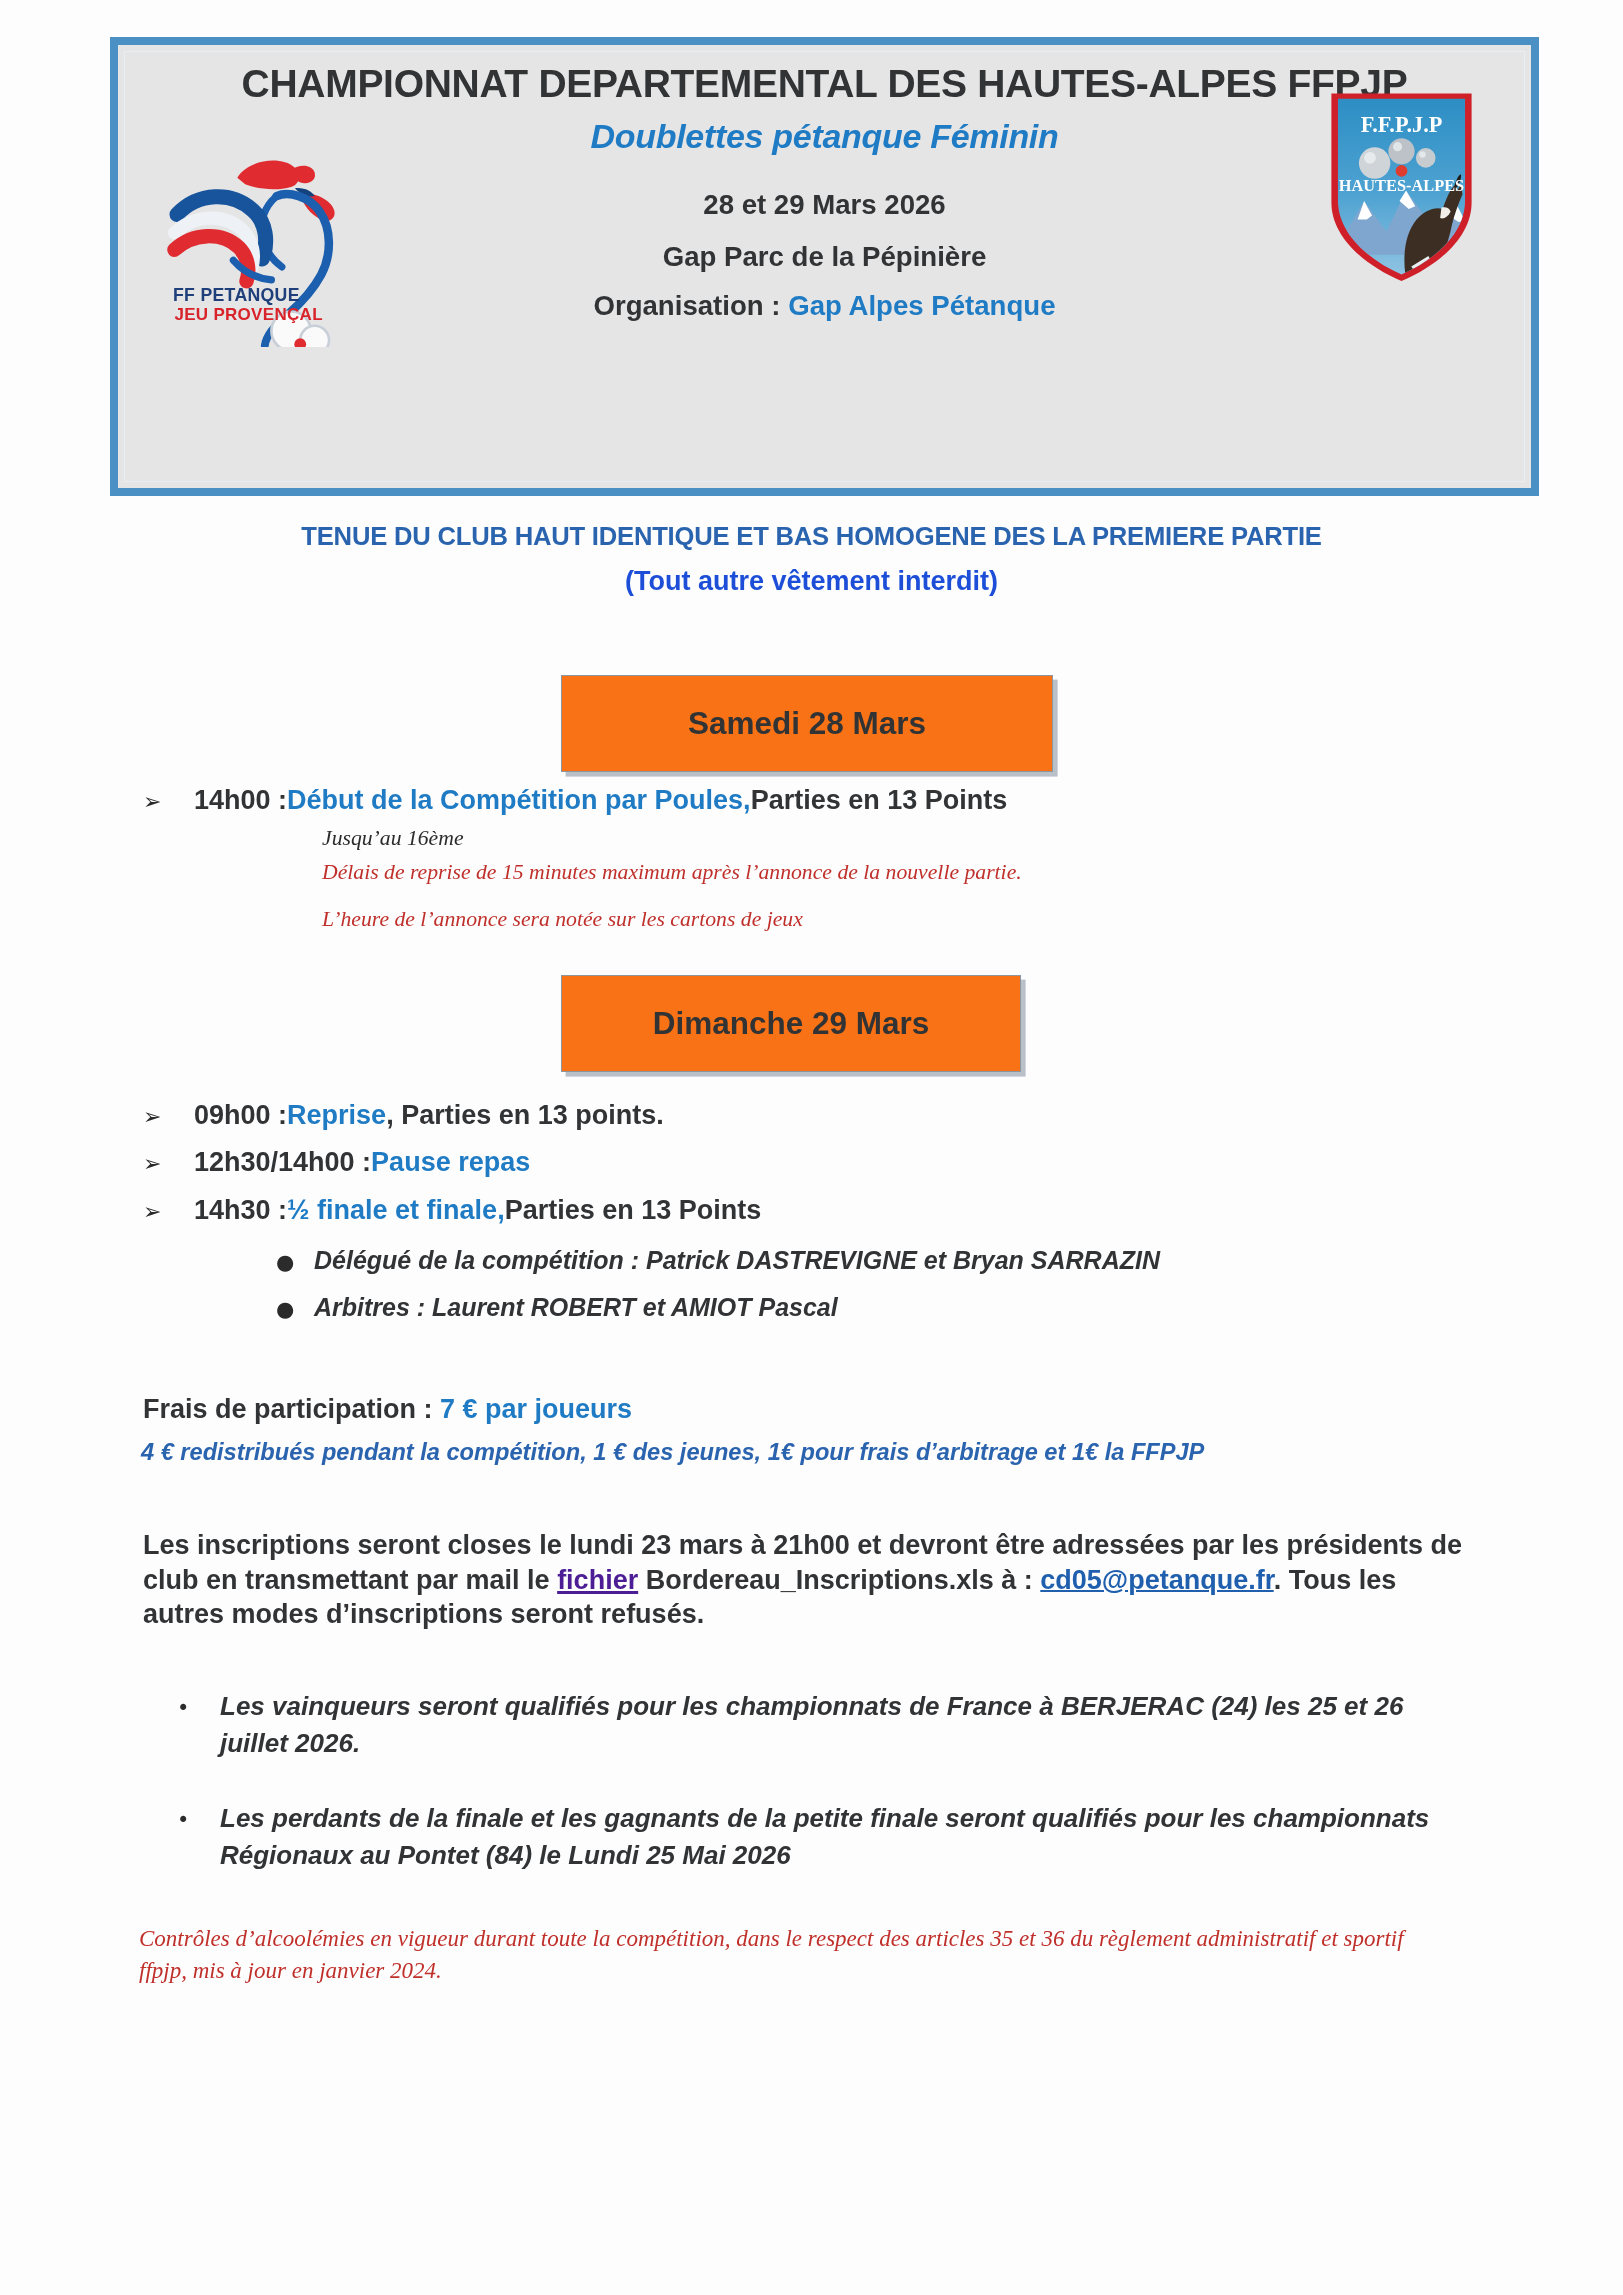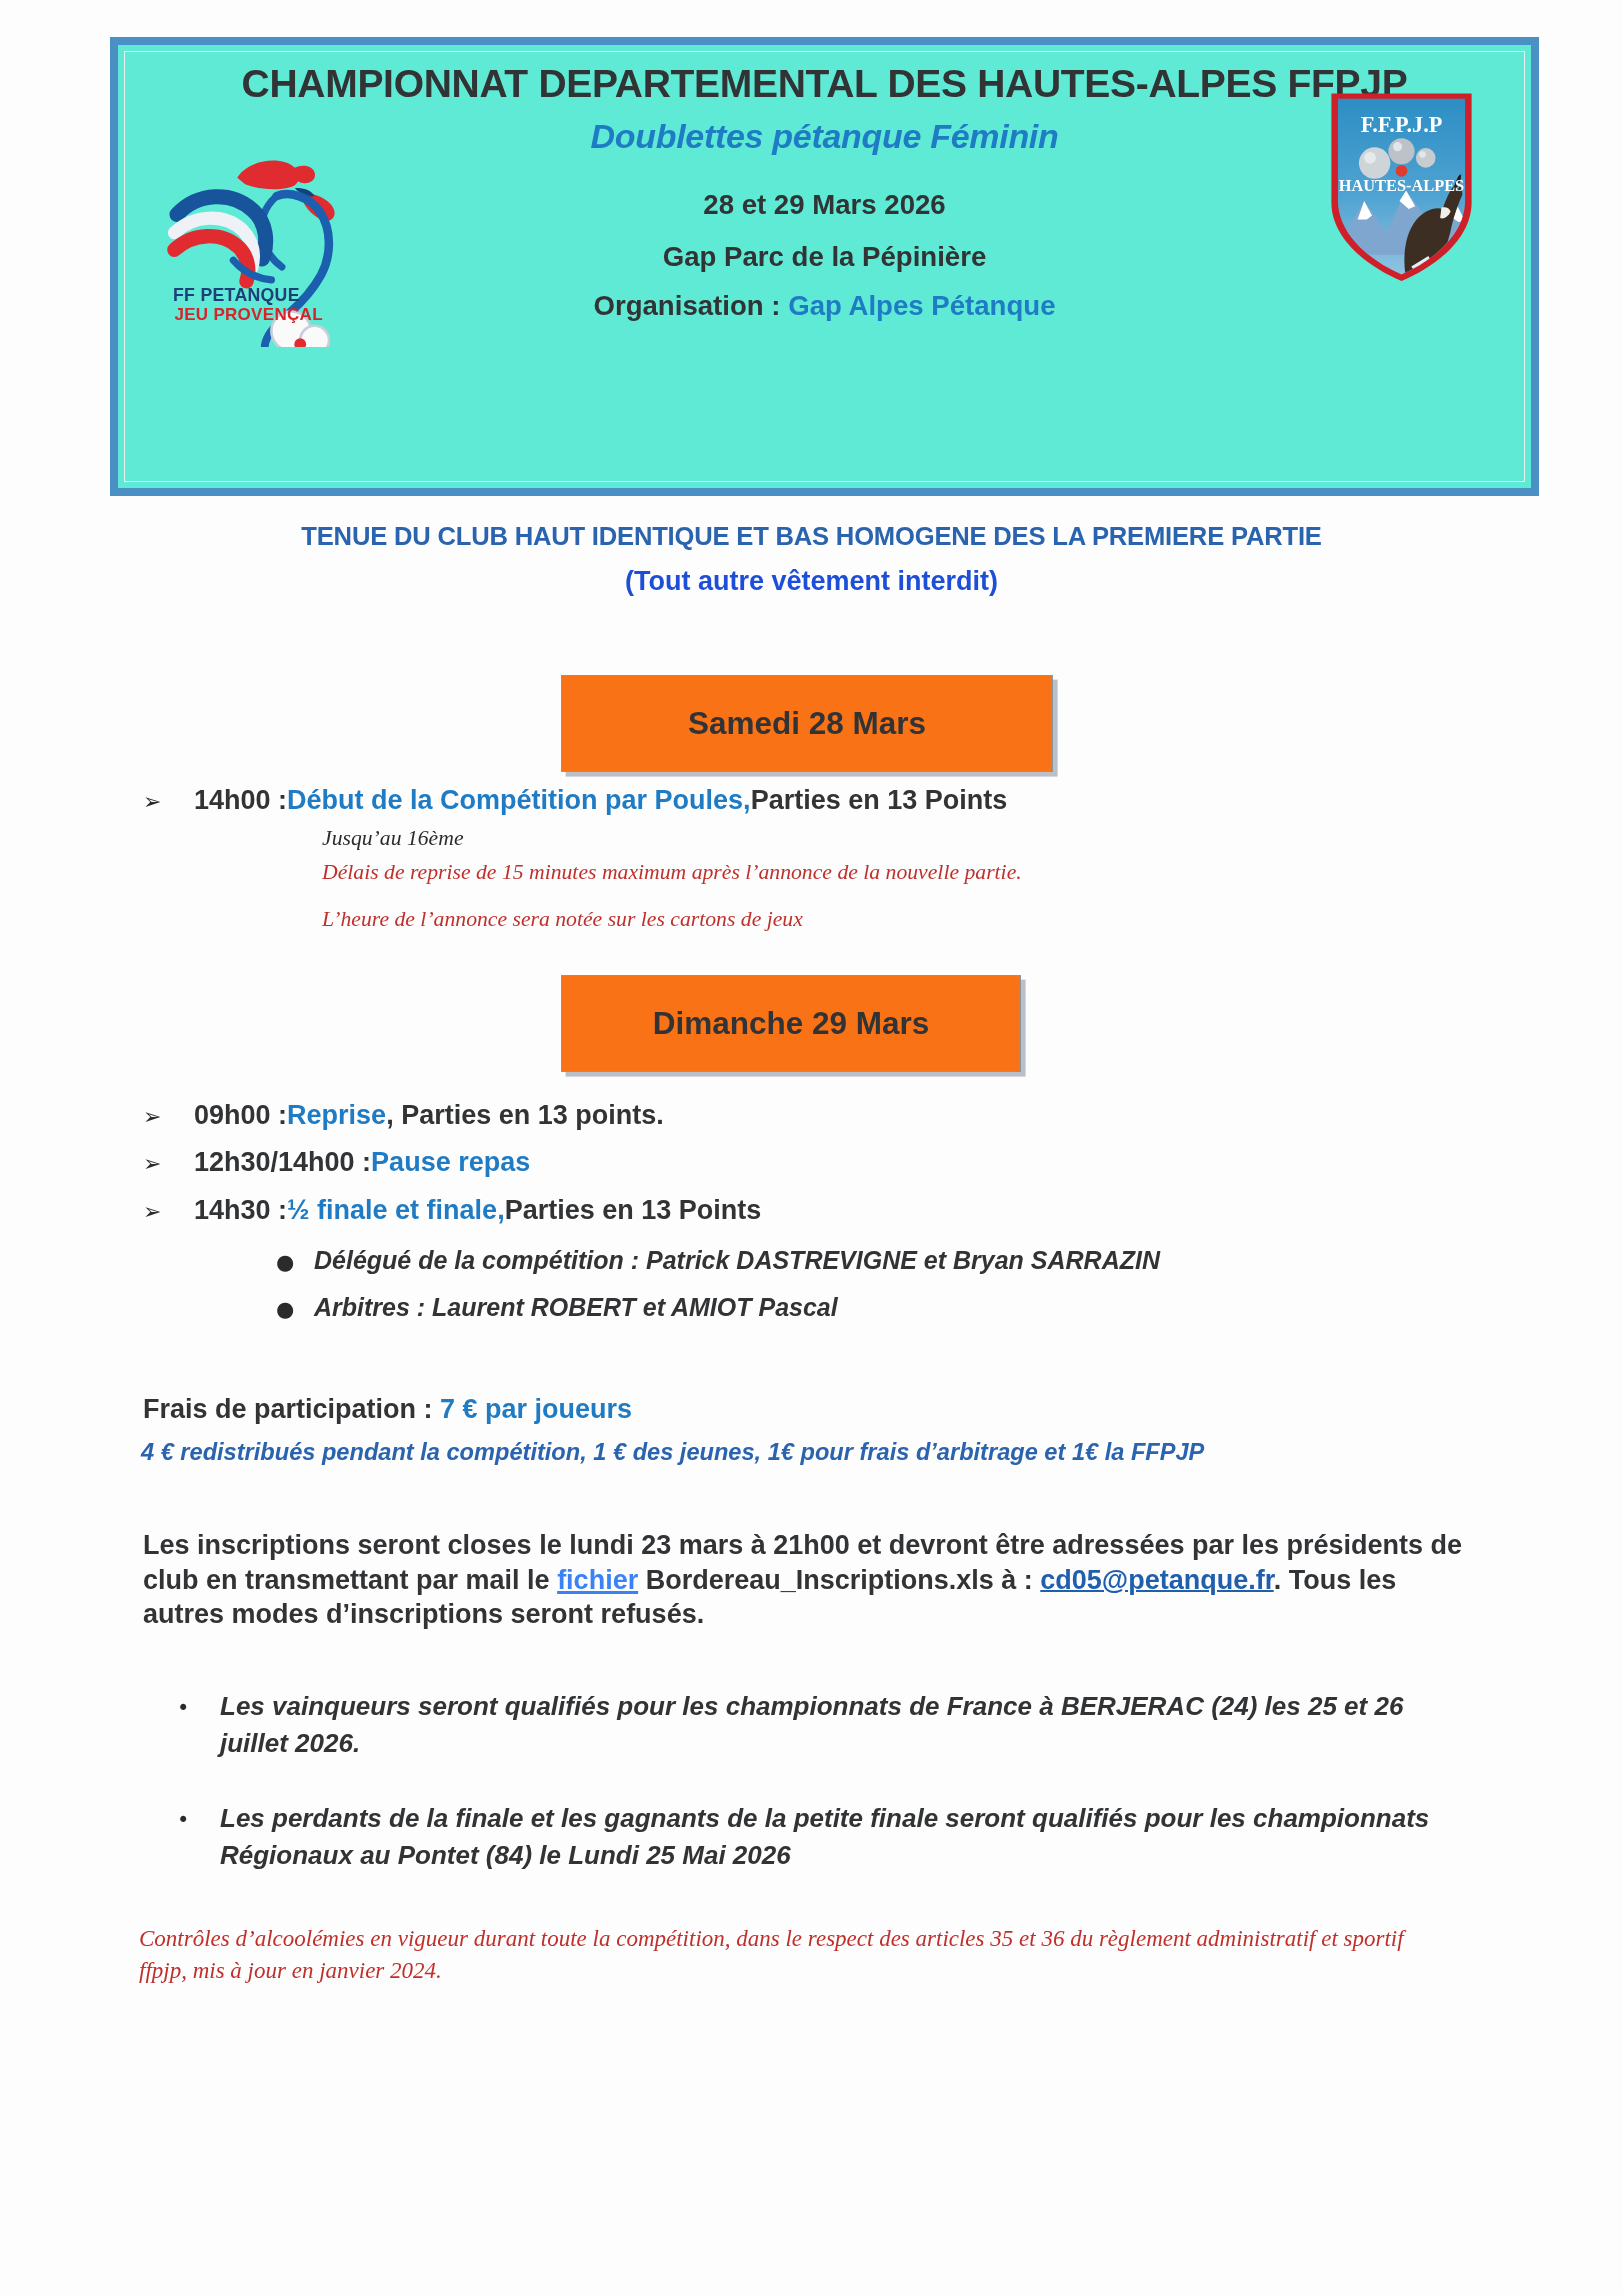--- a/index.html
+++ b/index.html
@@ -24,21 +24,21 @@
 
   
   .header-box {
     position: absolute;
     left: 110px;
     top: 37px;
     width: 1429px;
     height: 459px;
     border: 8.5px solid #4a90c4;
     box-sizing: border-box;
-    background: #5eead4;
+    background: #e5e5e5;
   }
   .header-inner {
     position: absolute;
     inset: 5.9px;
     border: 1.3px solid #e9eef3;
     box-sizing: border-box;
   }
   .main-title {
     position: absolute;
     left: 0;
@@ -241,21 +241,21 @@
     position: absolute;
     left: 143px;
     width: 1326px;
     font-size: 27px;
     font-weight: bold;
     color: #313335;
     line-height: 1.28;
   }
   #para-inscriptions { top: 1528px; }
   .red-underline {
-    color: #3b82f6;
+    color: #4c1d95;
     text-decoration: underline;
     text-decoration-thickness: 2.6px;
   }
   .mail-link {
     color: #1f5fae;
     text-decoration: underline;
     text-decoration-thickness: 2px;
   }
 
   

